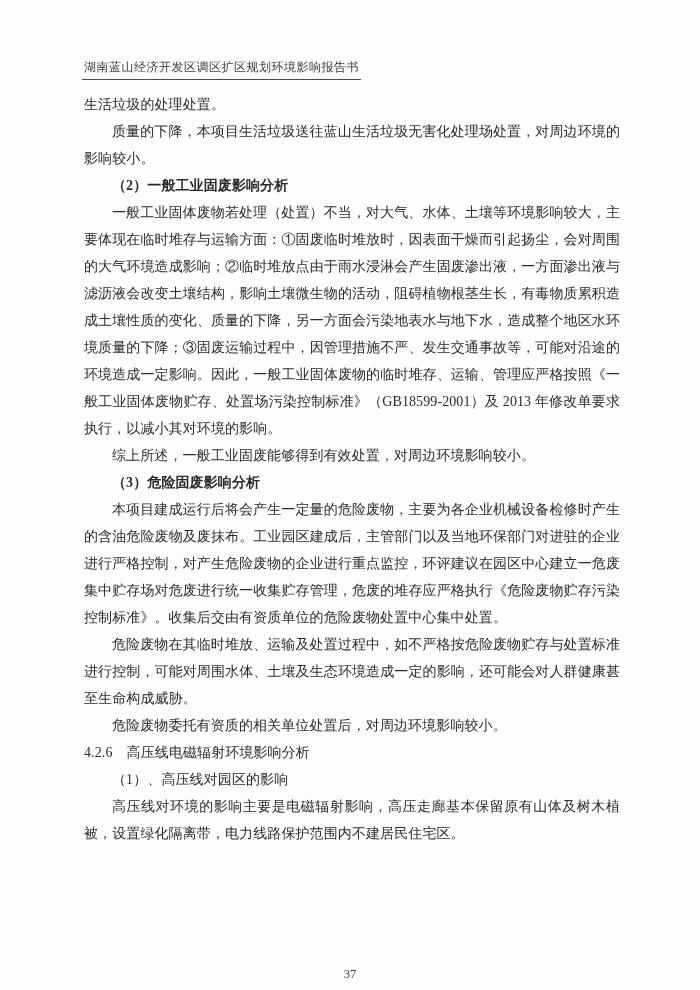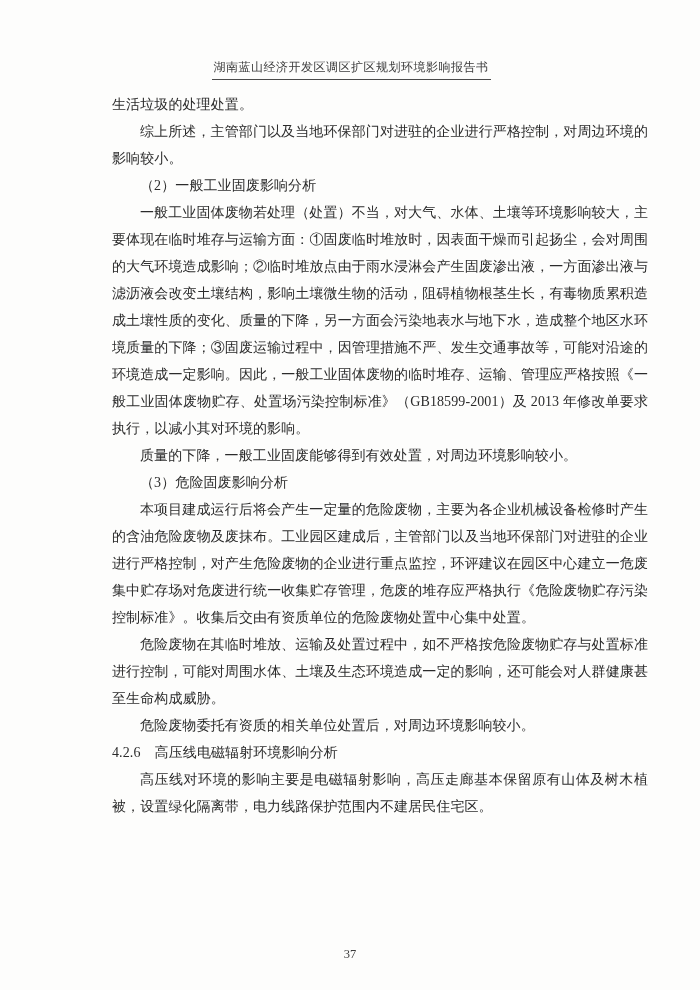--- a/index.html
+++ b/index.html
@@ -14,87 +14,87 @@
     background: #fdfdfc;
     font-family: "Liberation Serif", "DejaVu Serif", serif;
     color: #2b2b2b;
     overflow: hidden;
   }
   .page-header {
     position: absolute;
     top: 57px;
     left: 82px;
     width: 538px;
-    text-align: center;
+    text-align: left;
   }
   .header-title {
     display: inline-block;
     font-size: 12px;
     letter-spacing: 0.5px;
     color: #3a3a3a;
     border-bottom: 1.5px solid #4a4a4a;
     padding: 0 2px 3px 2px;
   }
   .doc-body {
     position: absolute;
     top: 91px;
     left: 84px;
     width: 536px;
     font-size: 14px;
     line-height: 27px;
     letter-spacing: 0.1px;
     text-align: justify;
     text-justify: inter-ideograph;
-    margin-left: 28px;
   }
   .para {
     margin: 0;
   }
   .para.indent {
     text-indent: 2em;
   }
   .para.bold-heading {
-    font-weight: normal;
+    font-weight: bold;
     text-indent: 2em;
   }
   .para.section-heading {
     text-indent: 0;
   }
   .page-footer {
     position: absolute;
-    top: 944px;
+    top: 964px;
     left: 0;
     width: 700px;
     text-align: center;
   }
   .page-number {
     font-size: 12.5px;
     color: #3a3a3a;
   }
 </style>
 </head>
 <body>
 
 <div class="page">
 
   <div class="page-header">
     <span class="header-title">湖南蓝山经济开发区调区扩区规划环境影响报告书</span>
   </div>
 
   <div class="doc-body">
     <p class="para">生活垃圾的处理处置。</p>
-    <p class="para indent">综上所述，主管部门以及当地环保部门对进驻的企业进行严格控制，对周边环境的影响较小。</p>
+    <p class="para indent">质量的下降，本项目生活垃圾送往蓝山生活垃圾无害化处理场处置，对周边环境的影响较小。</p>
     <p class="para bold-heading">（2）一般工业固废影响分析</p>
     <p class="para indent">一般工业固体废物若处理（处置）不当，对大气、水体、土壤等环境影响较大，主要体现在临时堆存与运输方面：①固废临时堆放时，因表面干燥而引起扬尘，会对周围的大气环境造成影响；②临时堆放点由于雨水浸淋会产生固废渗出液，一方面渗出液与滤沥液会改变土壤结构，影响土壤微生物的活动，阻碍植物根茎生长，有毒物质累积造成土壤性质的变化、质量的下降，另一方面会污染地表水与地下水，造成整个地区水环境质量的下降；③固废运输过程中，因管理措施不严、发生交通事故等，可能对沿途的环境造成一定影响。因此，一般工业固体废物的临时堆存、运输、管理应严格按照《一般工业固体废物贮存、处置场污染控制标准》（GB18599-2001）及 2013 年修改单要求执行，以减小其对环境的影响。</p>
-    <p class="para indent">质量的下降，一般工业固废能够得到有效处置，对周边环境影响较小。</p>
+    <p class="para indent">综上所述，一般工业固废能够得到有效处置，对周边环境影响较小。</p>
     <p class="para bold-heading">（3）危险固废影响分析</p>
     <p class="para indent">本项目建成运行后将会产生一定量的危险废物，主要为各企业机械设备检修时产生的含油危险废物及废抹布。工业园区建成后，主管部门以及当地环保部门对进驻的企业进行严格控制，对产生危险废物的企业进行重点监控，环评建议在园区中心建立一危废集中贮存场对危废进行统一收集贮存管理，危废的堆存应严格执行《危险废物贮存污染控制标准》。收集后交由有资质单位的危险废物处置中心集中处置。</p>
     <p class="para indent">危险废物在其临时堆放、运输及处置过程中，如不严格按危险废物贮存与处置标准进行控制，可能对周围水体、土壤及生态环境造成一定的影响，还可能会对人群健康甚至生命构成威胁。</p>
     <p class="para indent">危险废物委托有资质的相关单位处置后，对周边环境影响较小。</p>
     <p class="para section-heading">4.2.6　高压线电磁辐射环境影响分析</p>
+    <p class="para indent">（1）、高压线对园区的影响</p>
     <p class="para indent">高压线对环境的影响主要是电磁辐射影响，高压走廊基本保留原有山体及树木植被，设置绿化隔离带，电力线路保护范围内不建居民住宅区。</p>
   </div>
 
   <div class="page-footer">
     <span class="page-number">37</span>
   </div>
 
 </div>
 
 </body></html>

